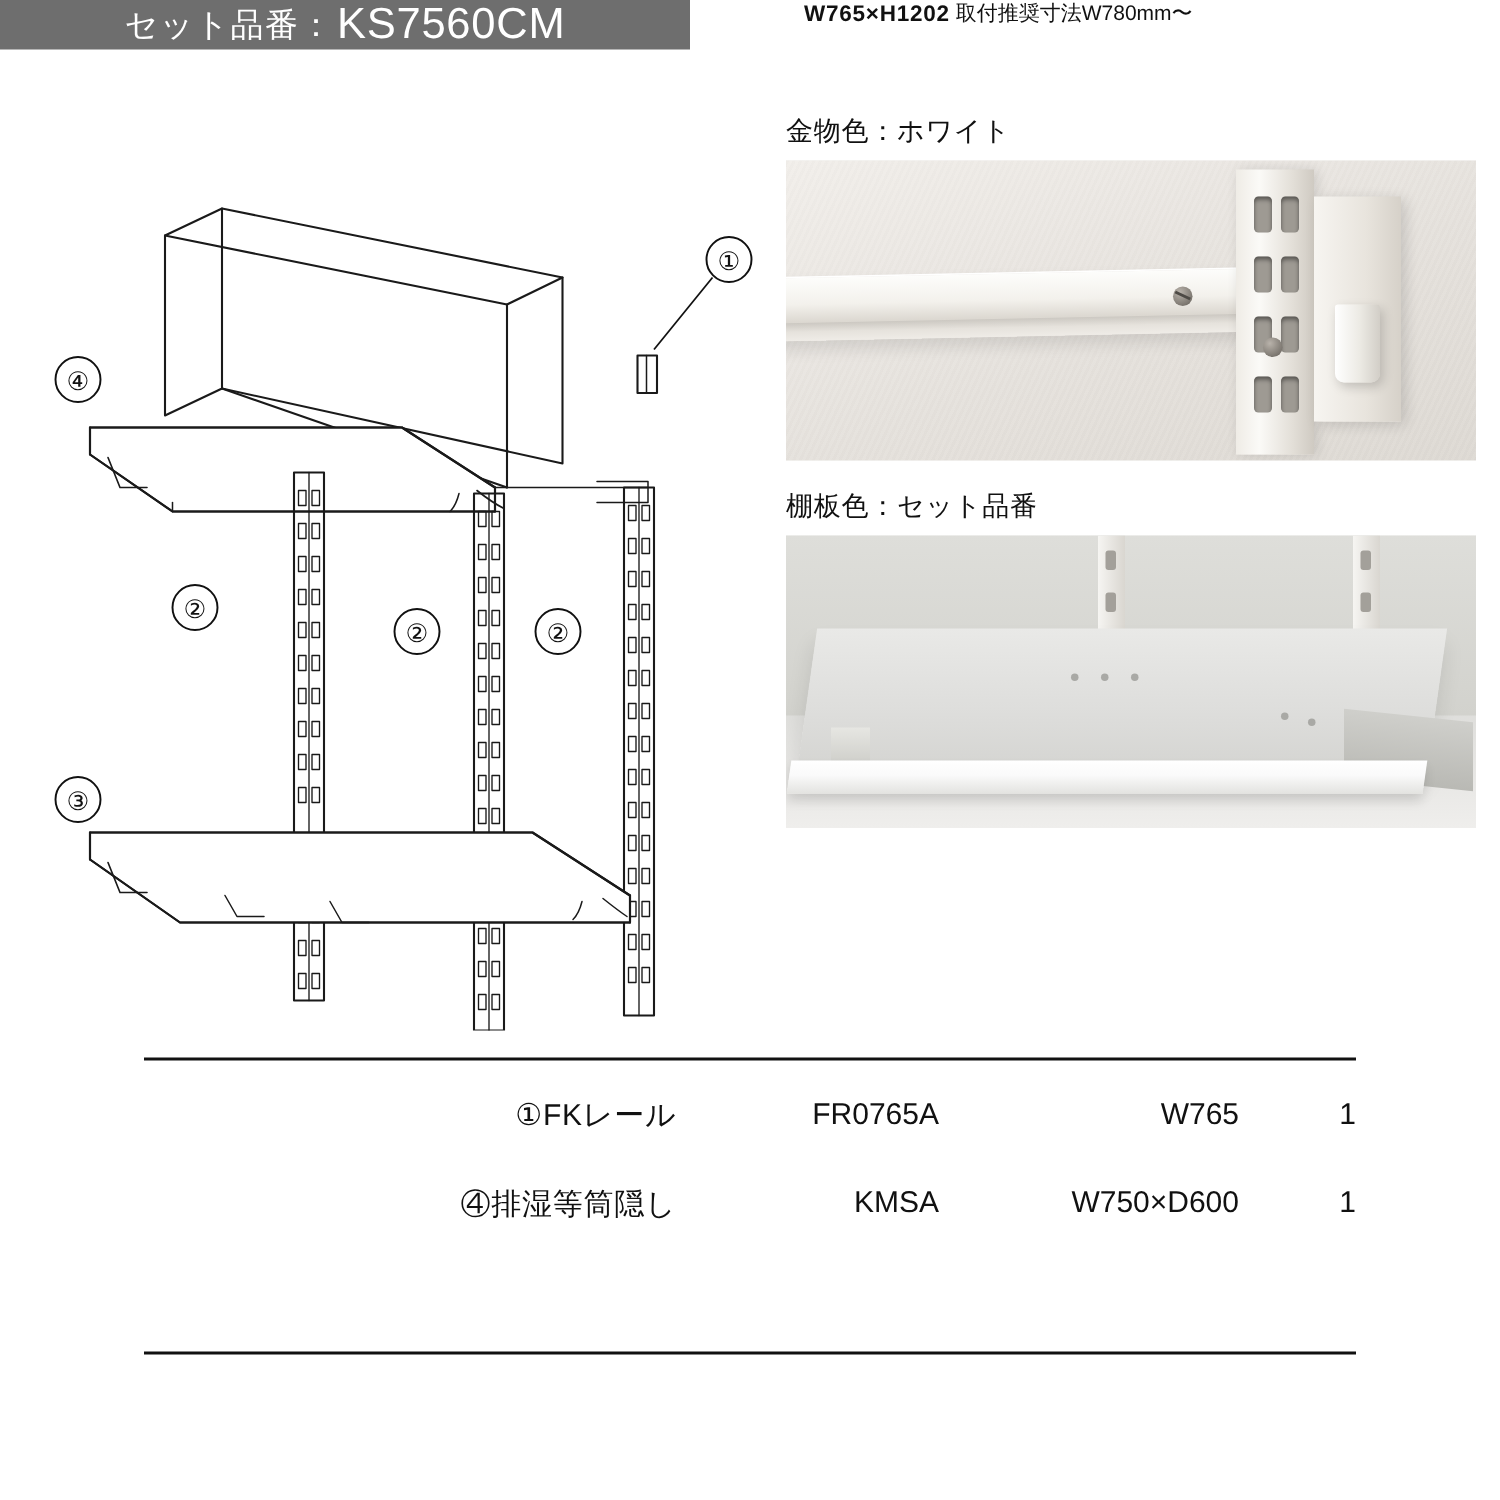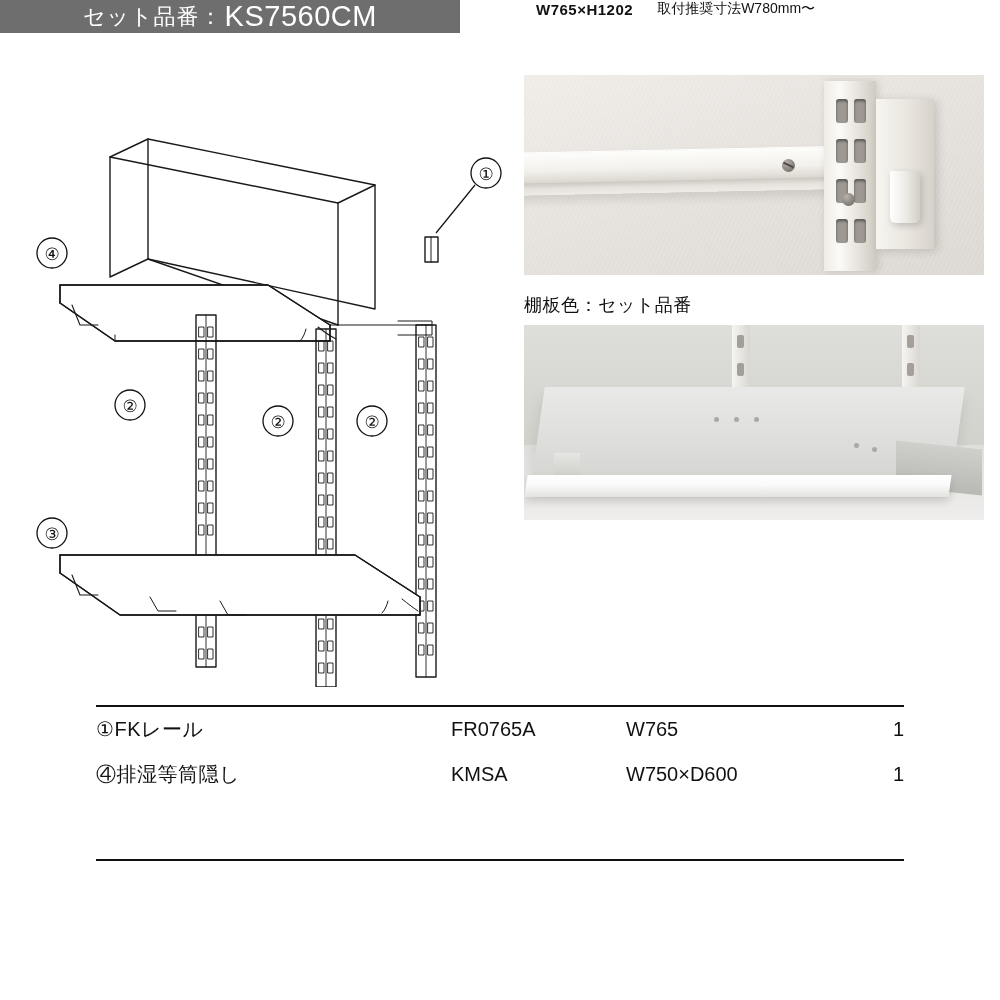--- a/index.html
+++ b/index.html
@@ -48,21 +48,21 @@
     padding-left: 76px;
     white-space: nowrap;
   }
   .header-right .dims {
     font-size: 15px;
     font-weight: bold;
     letter-spacing: 0.5px;
   }
   .header-right .dims-note {
     font-size: 14px;
-    margin-left: 24px;
+    margin-left: 4px;
     letter-spacing: 0px;
   }
 
   
   .content {
     position: relative;
     width: 1000px;
     height: 943px;
   }
 
@@ -221,23 +221,24 @@
     width: 808px;
   }
   .parts .rule-top { border-top: 2px solid #111; }
   .parts .rule-bottom { border-top: 2px solid #111; }
   table.parts-table {
     width: 100%;
     border-collapse: collapse;
     font-size: 20px;
   }
   table.parts-table td {
-    padding: 9px 0 9px 0;
+    padding: 23px 0 9px 0;
     vertical-align: middle;
     white-space: nowrap;
+    text-align: right;
   }
   td.c-name { width: 355px; padding-left: 6px; letter-spacing: 0.5px; }
   td.c-code { width: 175px; }
   td.c-size { width: 200px; }
   td.c-qty  { text-align: right; padding-right: 14px; }
   .spacer-row td { height: 44px; }
 </style>
 </head>
 <body>
 
@@ -418,20 +419,21 @@
 
         <circle cx="32" cy="456" r="15" fill="#ffffff" stroke="#111111" stroke-width="1.3"></circle>
         <text x="32" y="463">③</text>
       </g>
     </svg>
   </div>
 
   <div class="photos">
 
     <div class="photo-block">
+      <div class="photo-caption">金物色：ホワイト</div>
       <div class="photo-frame">
         <div class="p1-bg"></div>
         <div class="p1-rail"></div>
         <div class="p1-slit">
           <span class="hole r1"></span>
           <span class="hole hole2 r1"></span>
           <span class="hole r2"></span>
           <span class="hole hole2 r2"></span>
           <span class="hole r3"></span>
           <span class="hole hole2 r3"></span>

